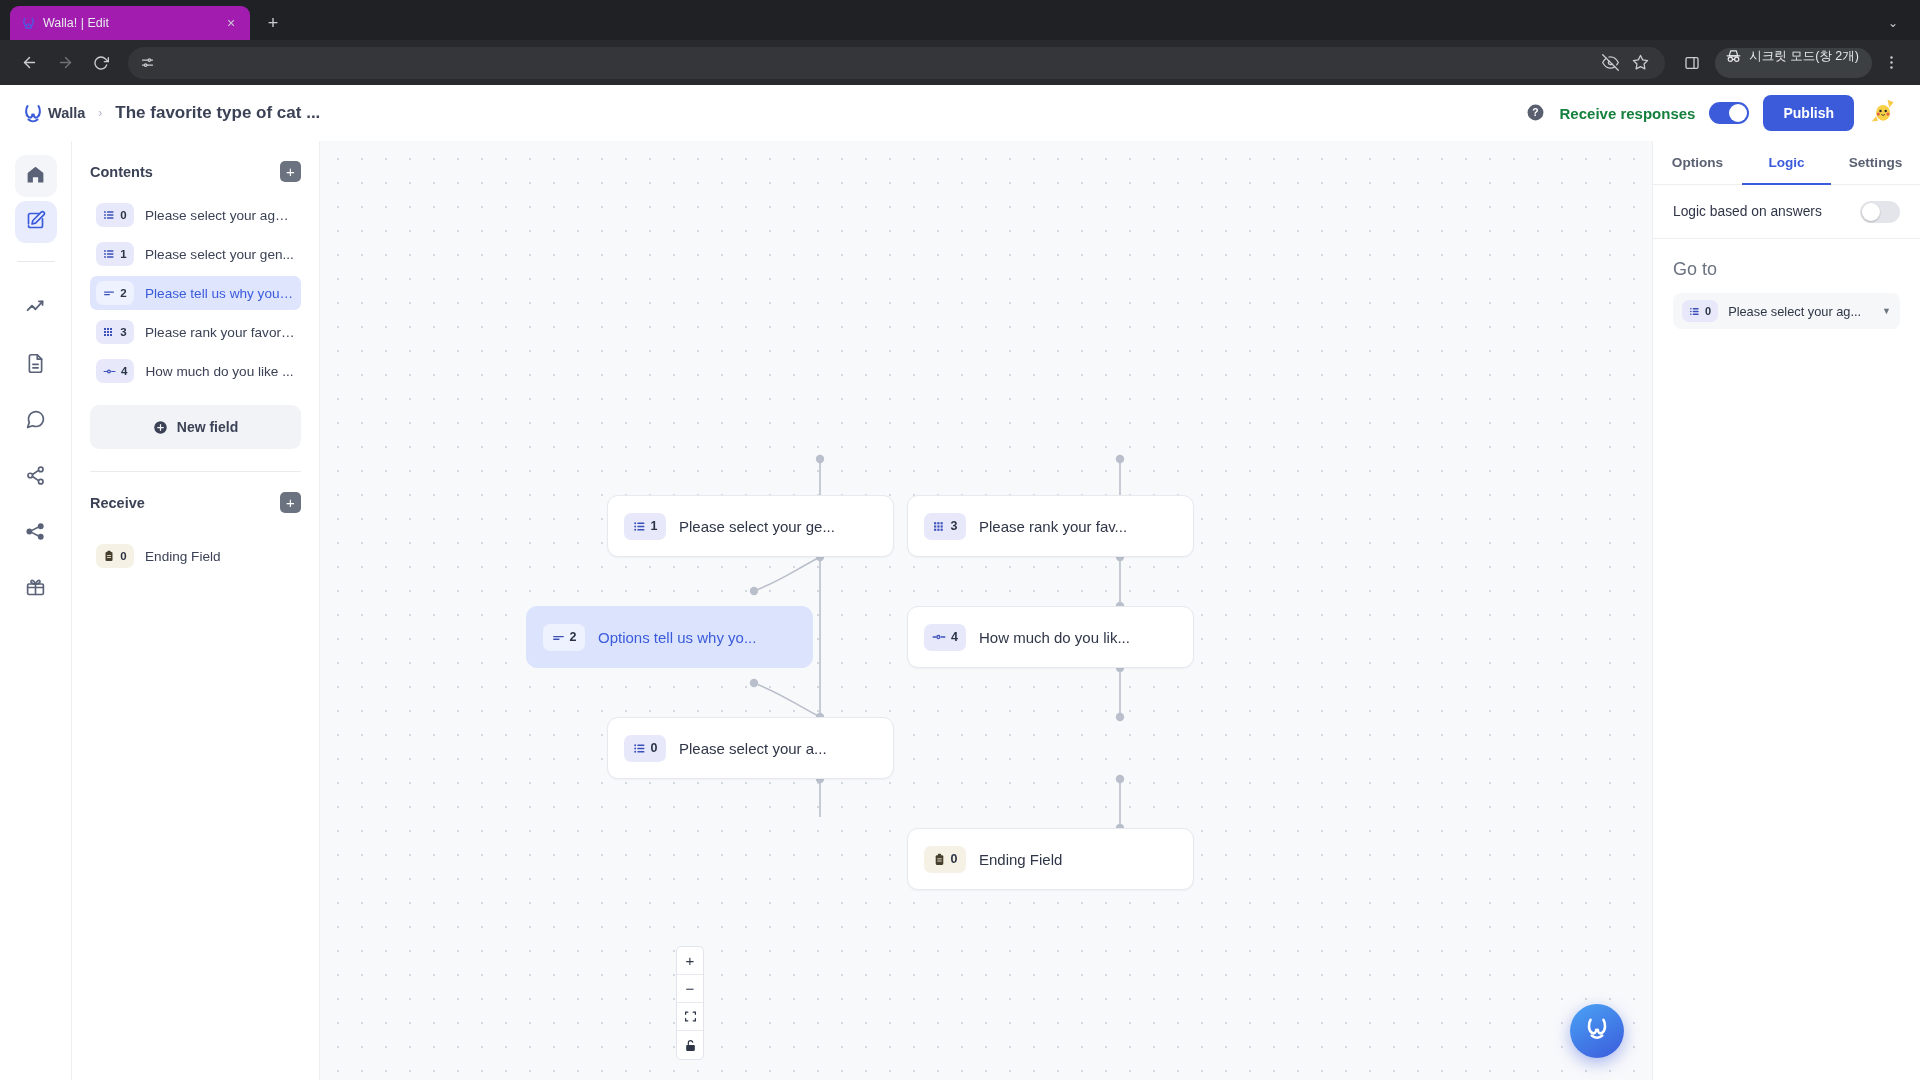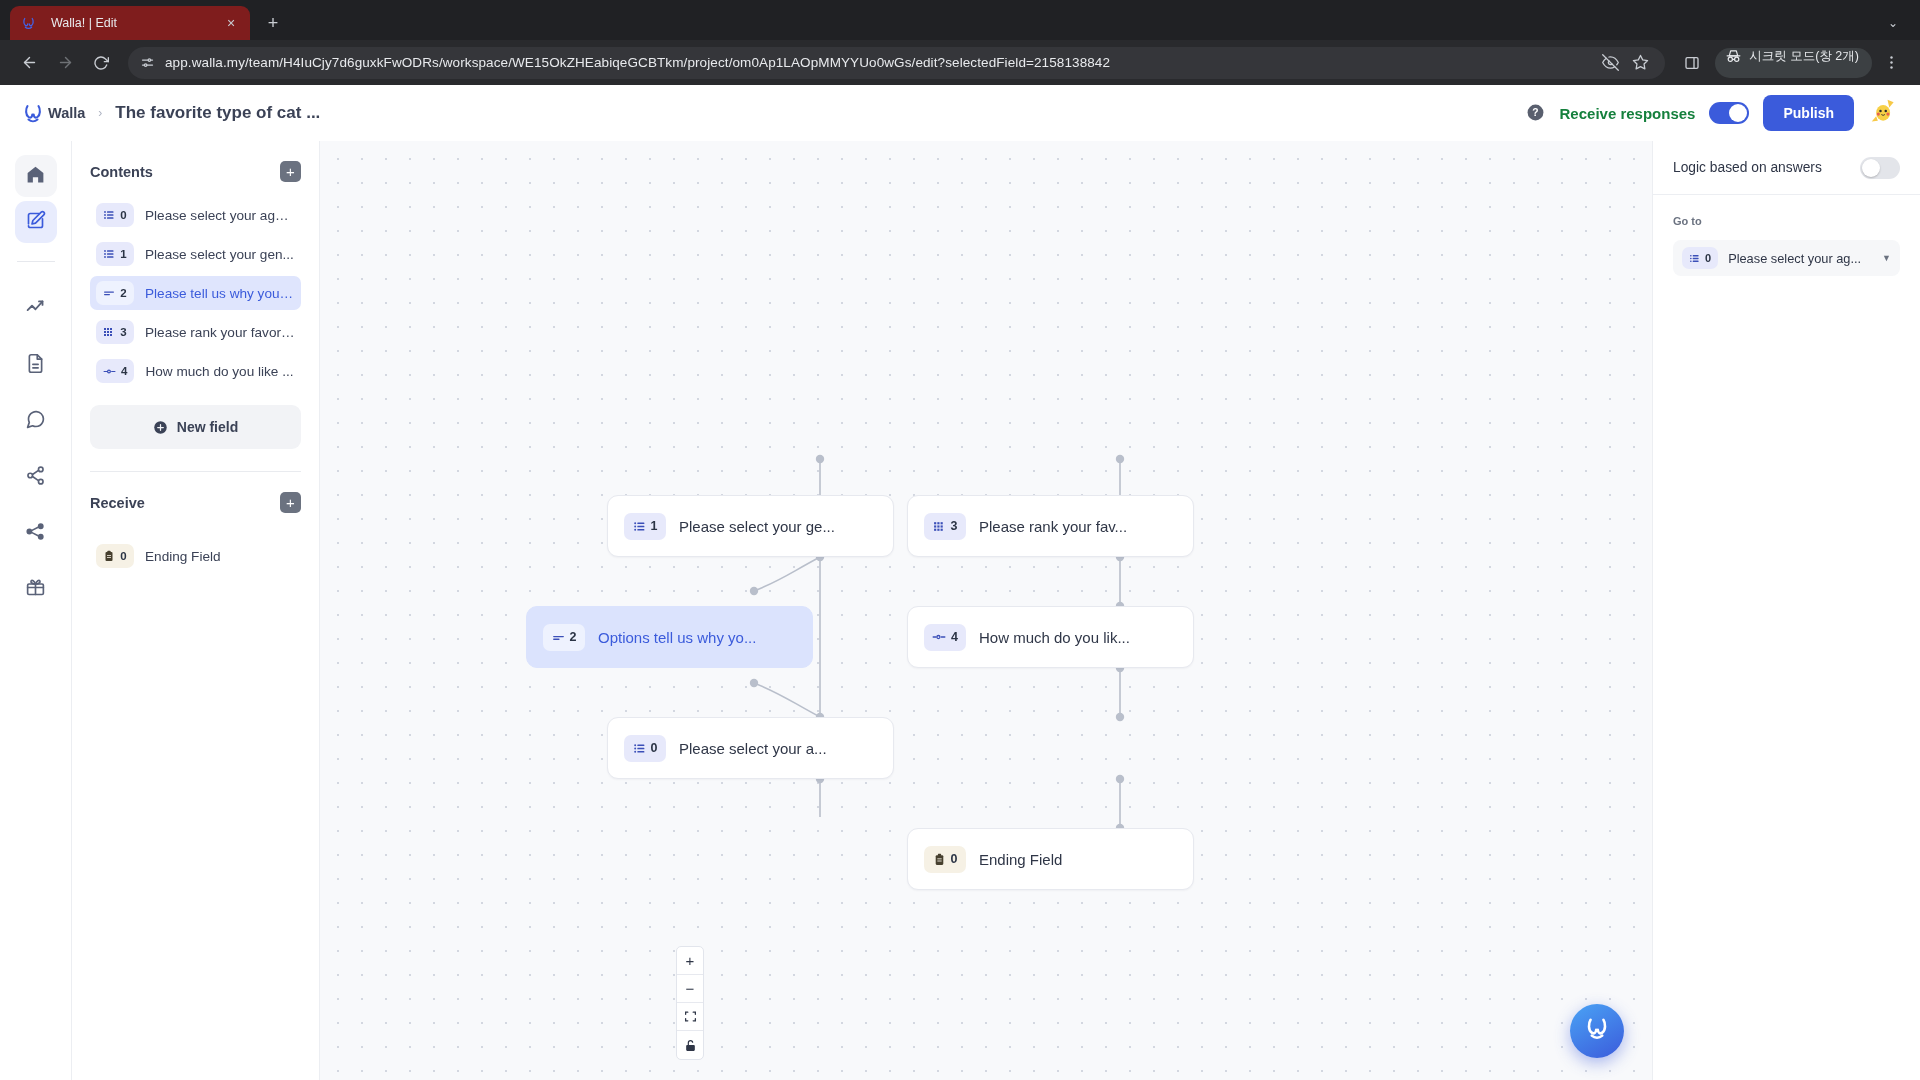--- a/index.html
+++ b/index.html
@@ -11,22 +11,22 @@
   }
 
   
   .browser { width: 1920px; height: 1080px; display: flex; flex-direction: column; }
 
   .tabstrip {
     height: 40px; background: #202124; display: flex; align-items: flex-end;
     padding-left: 10px; position: relative;
   }
   .tab {
-    width: 240px; height: 34px; background: #7f1d1d; border-radius: 9px 9px 0 0;
-    display: flex; align-items: center; padding: 0 10px; gap: 14px; position: relative;
+    width: 240px; height: 34px; background: #a21caf; border-radius: 9px 9px 0 0;
+    display: flex; align-items: center; padding: 0 10px; gap: 6px; position: relative;
   }
   .tab-favicon {
     width: 17px; height: 17px; display: flex; align-items: center; justify-content: center;
     color: #4263eb; font-size: 14px; font-weight: 700; line-height: 1;
   }
   .tab-title {
     flex: 1; color: #e8eaed; font-size: 12.5px; white-space: nowrap;
     overflow: hidden; text-overflow: ellipsis;
   }
   .tab-close { color: #c9cdd3; font-size: 14px; width: 18px; height: 18px;
@@ -209,21 +209,21 @@
     height: 2.5px; background: #3b5bdb;
   }
   .rp-logicrow {
     height: 54px; display: flex; align-items: center; padding: 0 20px;
     border-bottom: 1px solid #eceef2;
     gap: 13px;
   }
   .rp-logicrow .lbl { font-size: 13.8px; color: #2f3647; }
   .rp-logicrow .toggle { margin-left: auto; }
   .rp-section { padding: 20px 20px 0; }
-  .rp-sublabel { font-size: 11px; color: #6b7280; font-weight: 700; margin-bottom: 13px; }
+  .rp-sublabel { font-size: 18px; color: #6b7280; font-weight: 400; margin-bottom: 13px; }
   .goto-select {
     height: 36px; background: #f6f7f9; border-radius: 8px; display: flex;
     align-items: center; gap: 10px; padding: 0 9px;
   }
   .goto-select .badge { height: 22px; min-width: 34px; }
   .goto-select .badge-num { font-size: 11px; }
   .goto-text {
     font-size: 12.8px; color: #2f3647; white-space: nowrap; overflow: hidden;
     text-overflow: ellipsis; flex: 1;
   }
@@ -276,21 +276,20 @@
       <span style="display:flex;color:#c9cdd3;">
         <svg width="15" height="15" viewBox="0 0 24 24" fill="none" stroke="currentColor" stroke-width="2" stroke-linecap="round">
             <line x1="4" y1="8" x2="13" y2="8"></line>
             <line x1="17" y1="8" x2="20" y2="8"></line>
             <circle cx="15" cy="8" r="2"></circle>
             <line x1="4" y1="16" x2="7" y2="16"></line>
             <circle cx="9" cy="16" r="2"></circle>
             <line x1="11" y1="16" x2="20" y2="16"></line>
           </svg>
       </span>
-      <span class="omni-url">app.walla.my/team/H4IuCjy7d6guxkFwODRs/workspace/WE15OkZHEabiqeGCBTkm/project/om0Ap1LAOpMMYYUo0wGs/edit?selectedField=2158138842</span>
       <span class="omni-right">
         <span class="tb-btn" style="width:26px;height:26px;">
           <svg width="17" height="17" viewBox="0 0 24 24" fill="none" stroke="currentColor" stroke-width="1.8" stroke-linecap="round" stroke-linejoin="round">
               <path d="M17.94 17.94A10.07 10.07 0 0 1 12 20c-7 0-11-8-11-8a18.45 18.45 0 0 1 5.06-5.94M9.9 4.24A9.12 9.12 0 0 1 12 4c7 0 11 8 11 8a18.5 18.5 0 0 1-2.16 3.19m-6.72-1.07a3 3 0 1 1-4.24-4.24"></path>
               <line x1="1" y1="1" x2="23" y2="23"></line>
             </svg>
         </span>
         <span class="tb-btn" style="width:26px;height:26px;">
           <svg width="17" height="17" viewBox="0 0 24 24" fill="none" stroke="currentColor" stroke-width="1.8" stroke-linejoin="round">
               <polygon points="12 2 15.09 8.26 22 9.27 17 14.14 18.18 21.02 12 17.77 5.82 21.02 7 14.14 2 9.27 8.91 8.26 12 2"></polygon>
@@ -719,20 +718,25 @@
             <svg width="28" height="28" viewBox="0 0 24 24" fill="none" stroke="#ffffff" stroke-width="2.2" stroke-linecap="round" stroke-linejoin="round">
               <path d="M6.5 5c-2 3-2 9 1 11 2 1.4 3.6.2 3.8-2.4"></path>
               <path d="M17.5 5c2 3 2 9-1 11-2 1.4-3.6.2-3.8-2.4"></path>
               <path d="M7.5 18.5c2.6 2.4 6.4 2.4 9 0"></path>
             </svg>
           </span>
         </div>
       </div>
 
       <div class="rpanel">
+        <div class="rp-tabs">
+          <div class="rp-tab">Options</div>
+          <div class="rp-tab active">Logic</div>
+          <div class="rp-tab">Settings</div>
+        </div>
 
         <div class="rp-logicrow">
           <span class="lbl">Logic based on answers</span>
           <div class="toggle off">
               <div class="knob"></div>
             </div>
         </div>
 
         <div class="rp-section">
           <div class="rp-sublabel">Go to</div>

